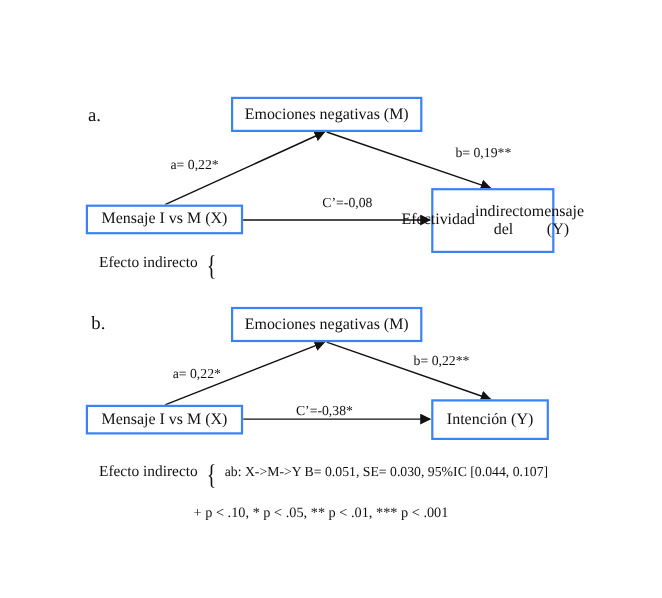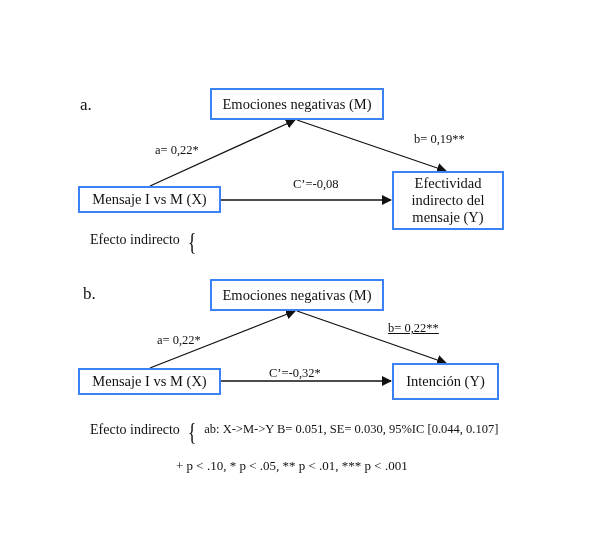--- a/index.html
+++ b/index.html
@@ -31,39 +31,39 @@
   <line x1="220" y1="200" x2="391" y2="200" stroke="#111" stroke-width="1.3" marker-end="url(#ah)"></line>
 
   <line x1="150" y1="368" x2="295" y2="311" stroke="#111" stroke-width="1.3" marker-end="url(#ah)"></line>
   <line x1="297" y1="311" x2="446" y2="363" stroke="#111" stroke-width="1.3" marker-end="url(#ah)"></line>
   <line x1="221" y1="381" x2="391" y2="381" stroke="#111" stroke-width="1.3" marker-end="url(#ah)"></line>
 </svg>
 
 <div class="panel" style="left:80px;top:95px;">a.</div>
 <div class="box" style="left:210px;top:88px;width:174px;height:32px;">Emociones negativas (M)</div>
 <div class="box" style="left:78px;top:186px;width:143px;height:27px;">Mensaje I vs M (X)</div>
-<div class="box" style="left:392px;top:171px;width:112px;height:59px;flex-direction:column;">
+<div class="box" style="left:392px;top:171px;width:112px;height:59px;flex-direction:row;">
   <span>Efectividad</span>
   <span>indirecto del</span>
   <span>mensaje (Y)</span>
 </div>
 <div class="lbl" style="left:155px;top:143px;">a= 0,22*</div>
 <div class="lbl" style="left:377px;top:132px;margin-left:37px;">b= 0,19**</div>
 <div class="lbl" style="left:269px;top:177px;margin-left:24px;">C’=-0,08</div>
 <div class="ind" style="left:90px;top:232px;">
   <span>Efecto indirecto</span>
   <span class="brace">{</span>
 </div>
 
 <div class="panel" style="left:83px;top:284px;">b.</div>
 <div class="box" style="left:210px;top:279px;width:174px;height:32px;">Emociones negativas (M)</div>
 <div class="box" style="left:78px;top:368px;width:143px;height:27px;">Mensaje I vs M (X)</div>
 <div class="box" style="left:392px;top:363px;width:107px;height:37px;">Intención (Y)</div>
 <div class="lbl" style="left:157px;top:333px;">a= 0,22*</div>
-<div class="lbl" style="left:388px;top:321px;text-decoration:underline;">b= 0,22**</div>
-<div class="lbl" style="left:269px;top:366px;">C’=-0,32*</div>
+<div class="lbl" style="left:376px;top:321px;">b= 0,22**</div>
+<div class="lbl" style="left:269px;top:366px;">C’=-0,38*</div>
 <div class="ind" style="left:90px;top:422px;">
   <span>Efecto indirecto</span>
   <span class="brace">{</span>
   <span class="detail">ab: X-&gt;M-&gt;Y  B= 0.051, SE= 0.030, 95%IC [0.044, 0.107]</span>
 </div>
 
 <div class="note" style="left:176px;top:458px;">+ p &lt; .10, * p &lt; .05, ** p &lt; .01, *** p &lt; .001</div>
 
 </body></html>

